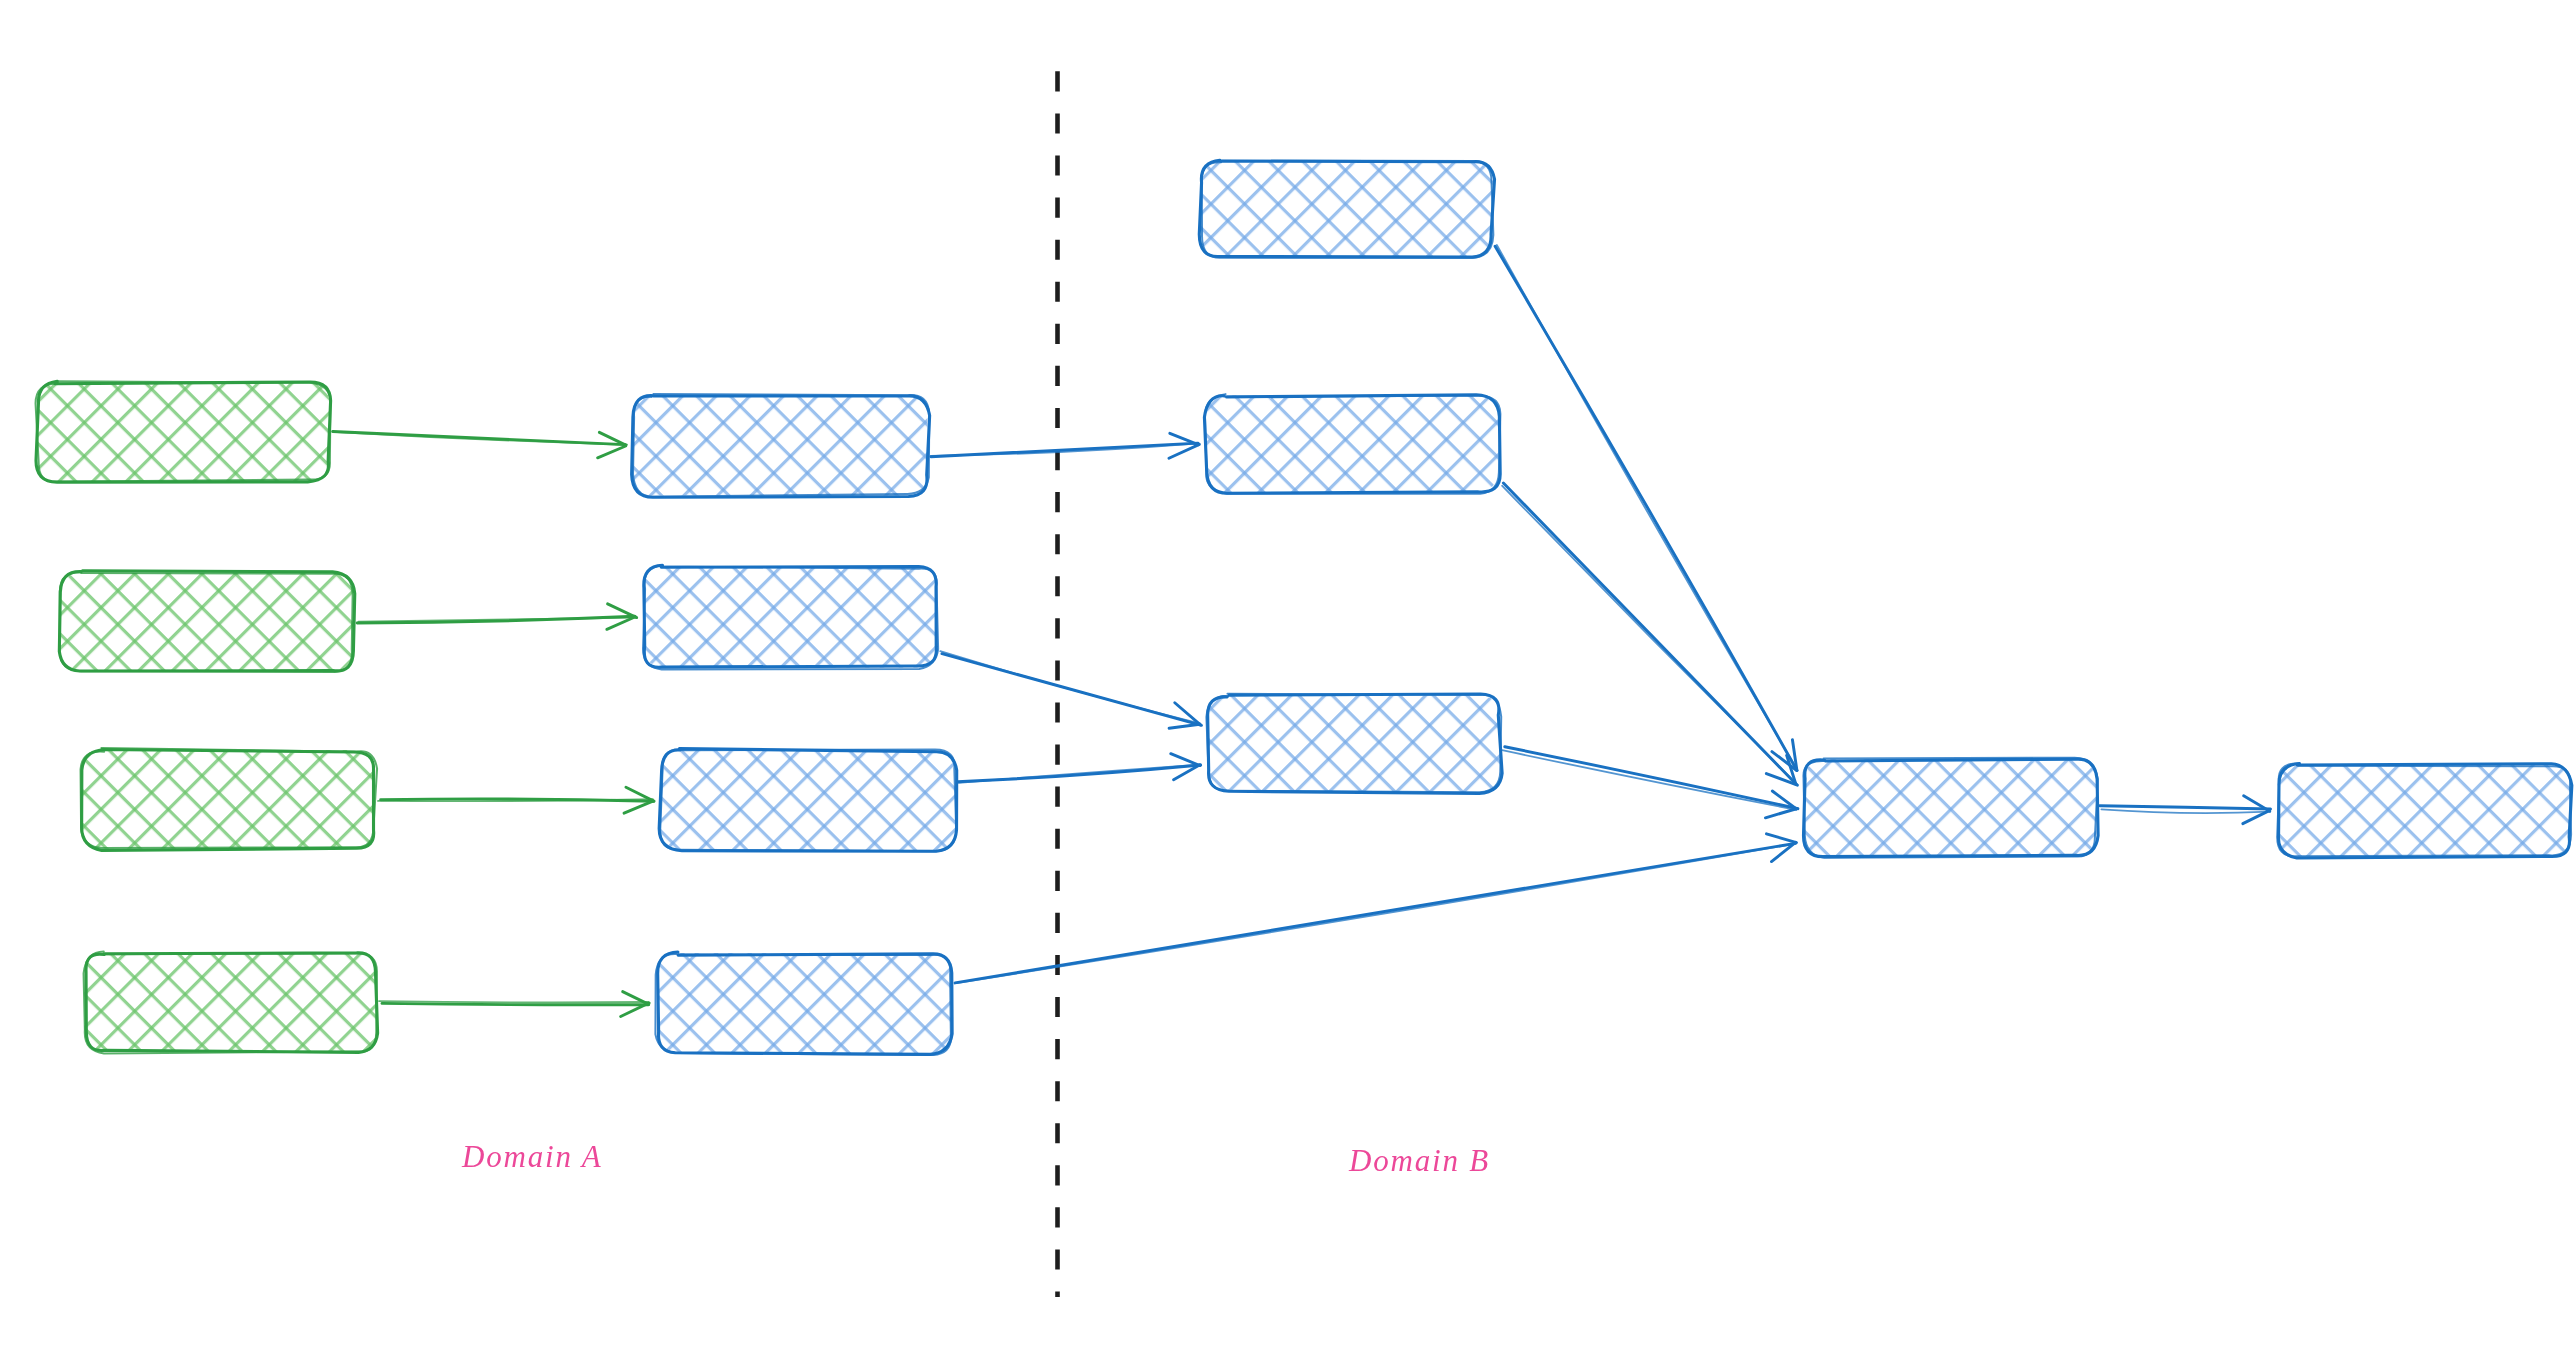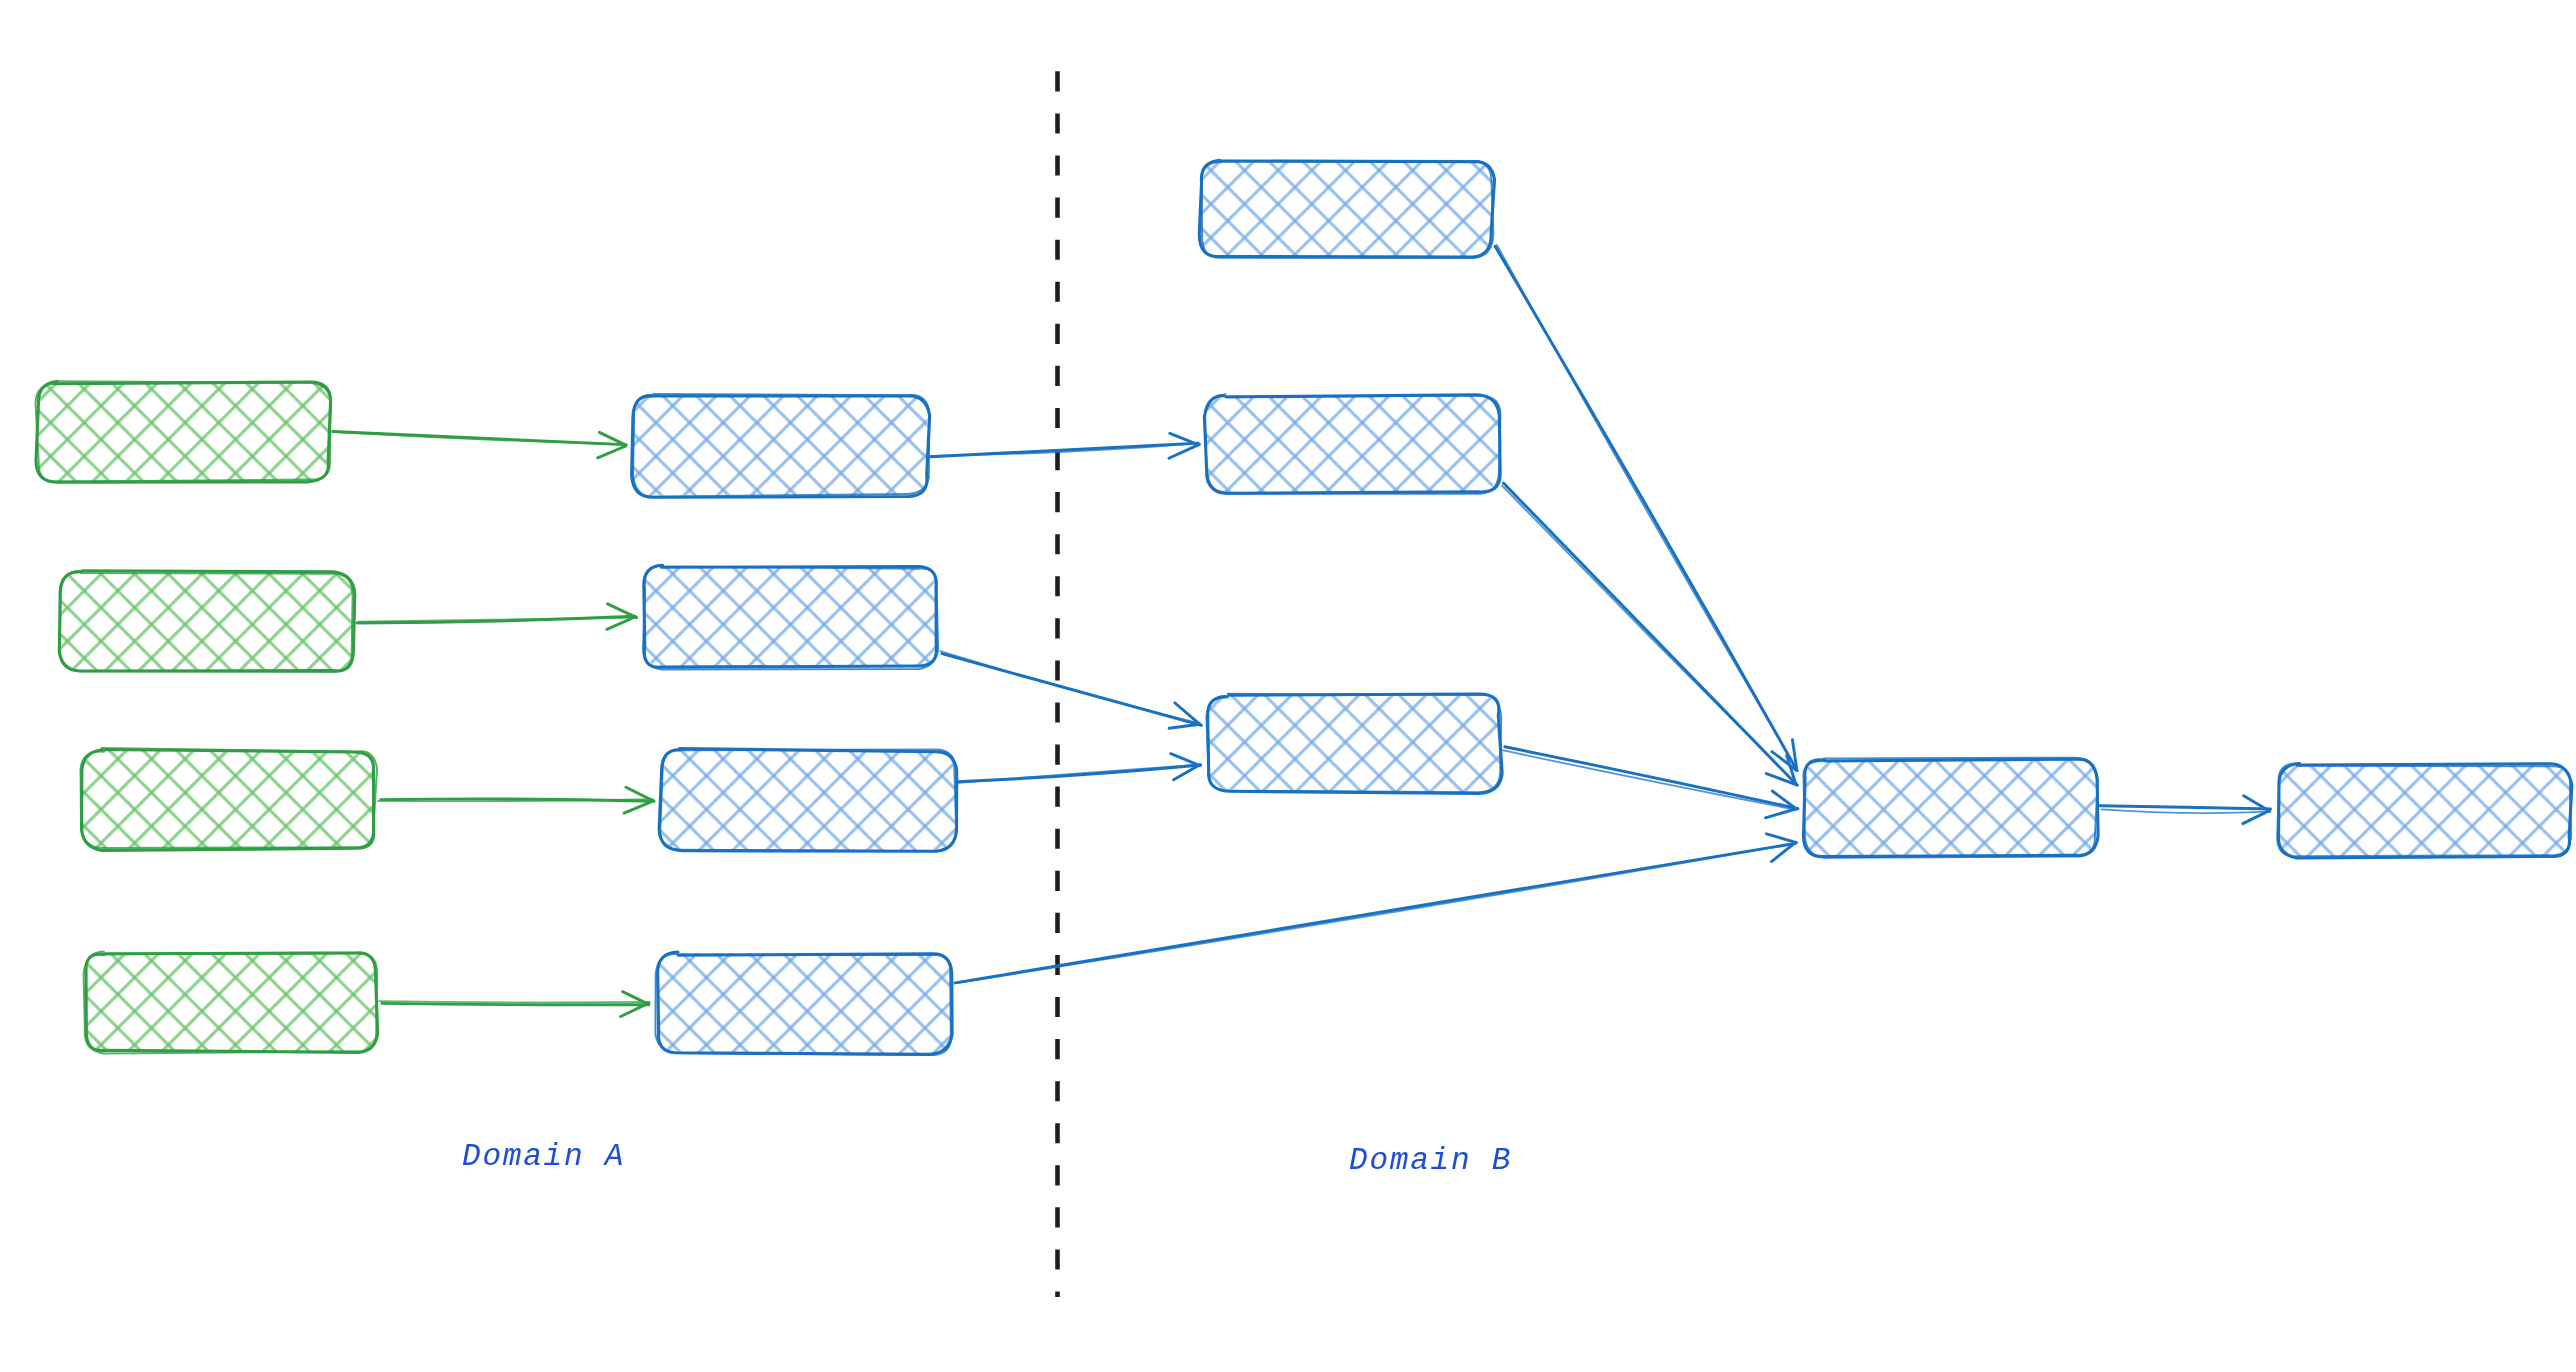--- a/index.html
+++ b/index.html
@@ -1,20 +1,20 @@
 <!DOCTYPE html>
 <html style="font-size:14.6px"><head>
 <meta charset="utf-8">
 <style>
   html,body{margin:0;padding:0;background:#ffffff;}
   #stage{position:relative;width:2576px;height:1372px;background:#ffffff;overflow:hidden;
          font-family:"DejaVu Sans", sans-serif;}
   #stage svg{position:absolute;left:0;top:0;width:2576px;height:1372px;}
-  .dom-label{position:absolute;font-family:Liberation Mono, monospace;font-size:31px;
-             color:#1d4ed8;letter-spacing:1.8px;font-style:italic;white-space:nowrap;}
+  .dom-label{position:absolute;font-family:Liberation Serif, serif;font-size:31px;
+             color:#ec4899;letter-spacing:1.8px;font-style:italic;white-space:nowrap;}
 </style>
 </head>
 <body>
 
 <div id="stage">
 
   <svg id="gfx" viewBox="0 0 2816 1500" xmlns="http://www.w3.org/2000/svg">
     <defs>
       <pattern id="hatch-green" width="26" height="26" patternUnits="userSpaceOnUse" patternTransform="rotate(45)">
         <rect width="26" height="26" fill="#ffffff"></rect>

